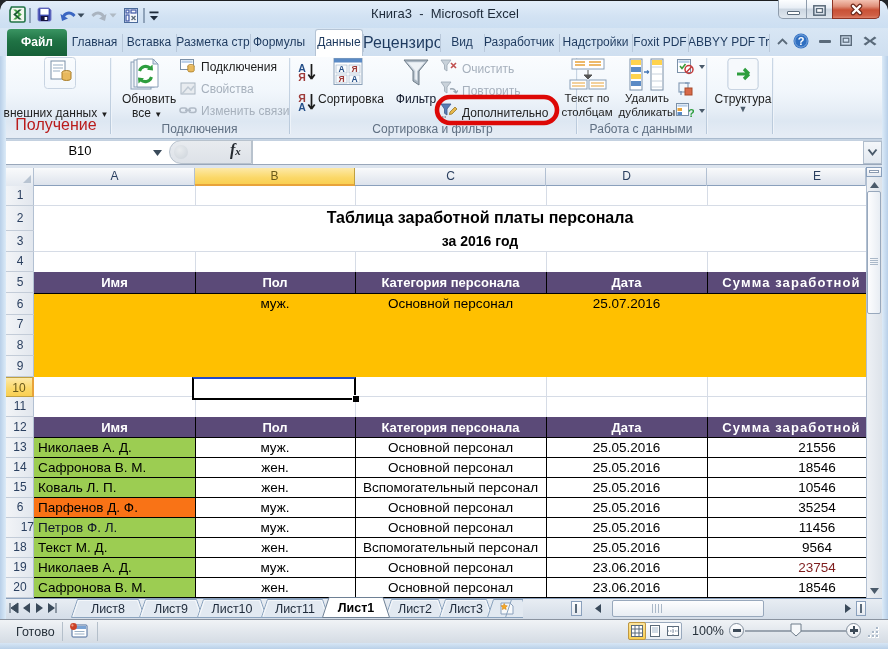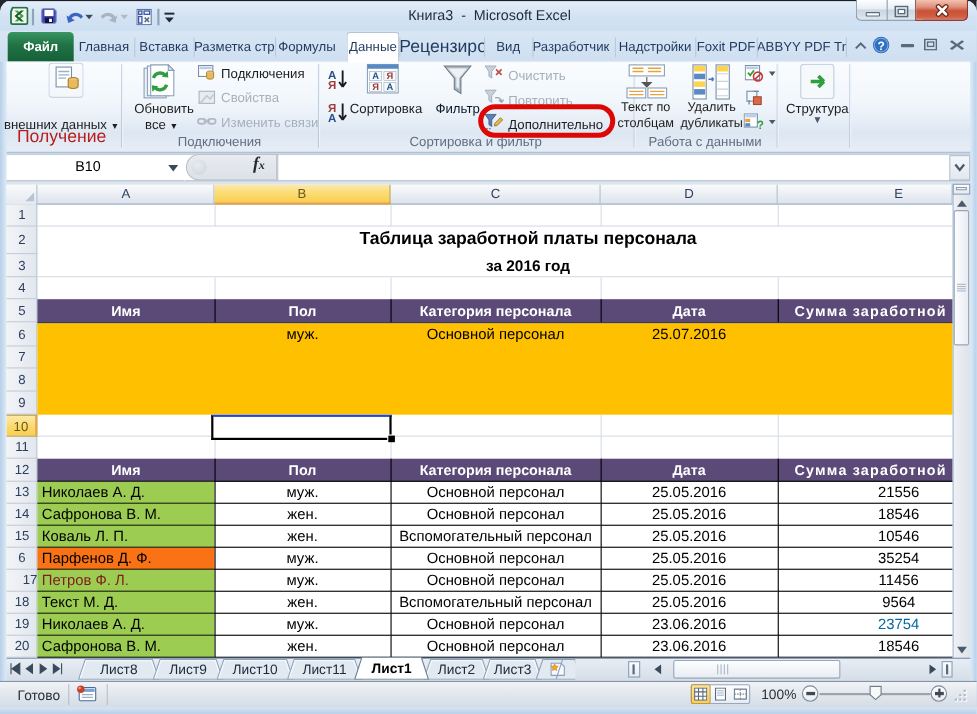--- a/index.html
+++ b/index.html
@@ -391,39 +391,39 @@
 <div class="ab" style="left:707px;top:478px;width:159px;height:20px;border-bottom:1px solid #000;color:#000;font-size:13.5px;line-height:19px;">
     <span style="position:absolute;left:60px;width:100px;text-align:center;">10546</span>
   </div>
 <div class="ab" style="left:34px;top:498px;width:161px;height:20px;background:#f97316;border-bottom:1px solid #000;color:#000;font-size:13.5px;line-height:19px;padding-left:4px;">Парфенов Д. Ф.</div>
 <div class="ab" style="left:195px;top:498px;width:160px;height:20px;border-bottom:1px solid #000;color:#000;font-size:13.5px;text-align:center;line-height:19px;">муж.</div>
 <div class="ab" style="left:355px;top:498px;width:191px;height:20px;border-bottom:1px solid #000;color:#000;font-size:13.5px;text-align:center;line-height:19px;">Основной персонал</div>
 <div class="ab" style="left:546px;top:498px;width:161px;height:20px;border-bottom:1px solid #000;color:#000;font-size:13.5px;text-align:center;line-height:19px;">25.05.2016</div>
 <div class="ab" style="left:707px;top:498px;width:159px;height:20px;border-bottom:1px solid #000;color:#000;font-size:13.5px;line-height:19px;">
     <span style="position:absolute;left:60px;width:100px;text-align:center;">35254</span>
   </div>
-<div class="ab" style="left:34px;top:518px;width:161px;height:20px;background:#9ccd52;border-bottom:1px solid #000;color:#7f1d1d;font-size:13.5px;line-height:19px;padding-left:4px;">Петров Ф. Л.</div>
+<div class="ab" style="left:34px;top:518px;width:161px;height:20px;background:#9ccd52;border-bottom:1px solid #000;color:#0f172a;font-size:13.5px;line-height:19px;padding-left:4px;">Петров Ф. Л.</div>
 <div class="ab" style="left:195px;top:518px;width:160px;height:20px;border-bottom:1px solid #000;color:#000;font-size:13.5px;text-align:center;line-height:19px;">муж.</div>
 <div class="ab" style="left:355px;top:518px;width:191px;height:20px;border-bottom:1px solid #000;color:#000;font-size:13.5px;text-align:center;line-height:19px;">Основной персонал</div>
 <div class="ab" style="left:546px;top:518px;width:161px;height:20px;border-bottom:1px solid #000;color:#000;font-size:13.5px;text-align:center;line-height:19px;">25.05.2016</div>
 <div class="ab" style="left:707px;top:518px;width:159px;height:20px;border-bottom:1px solid #000;color:#000;font-size:13.5px;line-height:19px;">
     <span style="position:absolute;left:60px;width:100px;text-align:center;">11456</span>
   </div>
 <div class="ab" style="left:34px;top:538px;width:161px;height:20px;background:#9ccd52;border-bottom:1px solid #000;color:#000;font-size:13.5px;line-height:19px;padding-left:4px;">Текст М. Д.</div>
 <div class="ab" style="left:195px;top:538px;width:160px;height:20px;border-bottom:1px solid #000;color:#000;font-size:13.5px;text-align:center;line-height:19px;">жен.</div>
 <div class="ab" style="left:355px;top:538px;width:191px;height:20px;border-bottom:1px solid #000;color:#000;font-size:13.5px;text-align:center;line-height:19px;">Вспомогательный персонал</div>
 <div class="ab" style="left:546px;top:538px;width:161px;height:20px;border-bottom:1px solid #000;color:#000;font-size:13.5px;text-align:center;line-height:19px;">25.05.2016</div>
 <div class="ab" style="left:707px;top:538px;width:159px;height:20px;border-bottom:1px solid #000;color:#000;font-size:13.5px;line-height:19px;">
     <span style="position:absolute;left:60px;width:100px;text-align:center;">9564</span>
   </div>
 <div class="ab" style="left:34px;top:558px;width:161px;height:20px;background:#9ccd52;border-bottom:1px solid #000;color:#000;font-size:13.5px;line-height:19px;padding-left:4px;">Николаев А. Д.</div>
 <div class="ab" style="left:195px;top:558px;width:160px;height:20px;border-bottom:1px solid #000;color:#000;font-size:13.5px;text-align:center;line-height:19px;">муж.</div>
 <div class="ab" style="left:355px;top:558px;width:191px;height:20px;border-bottom:1px solid #000;color:#000;font-size:13.5px;text-align:center;line-height:19px;">Основной персонал</div>
 <div class="ab" style="left:546px;top:558px;width:161px;height:20px;border-bottom:1px solid #000;color:#000;font-size:13.5px;text-align:center;line-height:19px;">23.06.2016</div>
-<div class="ab" style="left:707px;top:558px;width:159px;height:20px;border-bottom:1px solid #000;color:#0369a1;font-size:13.5px;line-height:19px;">
+<div class="ab" style="left:707px;top:558px;width:159px;height:20px;border-bottom:1px solid #000;color:#7f1d1d;font-size:13.5px;line-height:19px;">
     <span style="position:absolute;left:60px;width:100px;text-align:center;">23754</span>
   </div>
 <div class="ab" style="left:34px;top:578px;width:161px;height:20px;background:#9ccd52;border-bottom:1px solid #000;color:#000;font-size:13.5px;line-height:19px;padding-left:4px;">Сафронова В. М.</div>
 <div class="ab" style="left:195px;top:578px;width:160px;height:20px;border-bottom:1px solid #000;color:#000;font-size:13.5px;text-align:center;line-height:19px;">жен.</div>
 <div class="ab" style="left:355px;top:578px;width:191px;height:20px;border-bottom:1px solid #000;color:#000;font-size:13.5px;text-align:center;line-height:19px;">Основной персонал</div>
 <div class="ab" style="left:546px;top:578px;width:161px;height:20px;border-bottom:1px solid #000;color:#000;font-size:13.5px;text-align:center;line-height:19px;">23.06.2016</div>
 <div class="ab" style="left:707px;top:578px;width:159px;height:20px;border-bottom:1px solid #000;color:#000;font-size:13.5px;line-height:19px;">
     <span style="position:absolute;left:60px;width:100px;text-align:center;">18546</span>
   </div>
 <div class="ab" style="left:195px;top:438px;width:1px;height:160px;background:#000;"></div>

